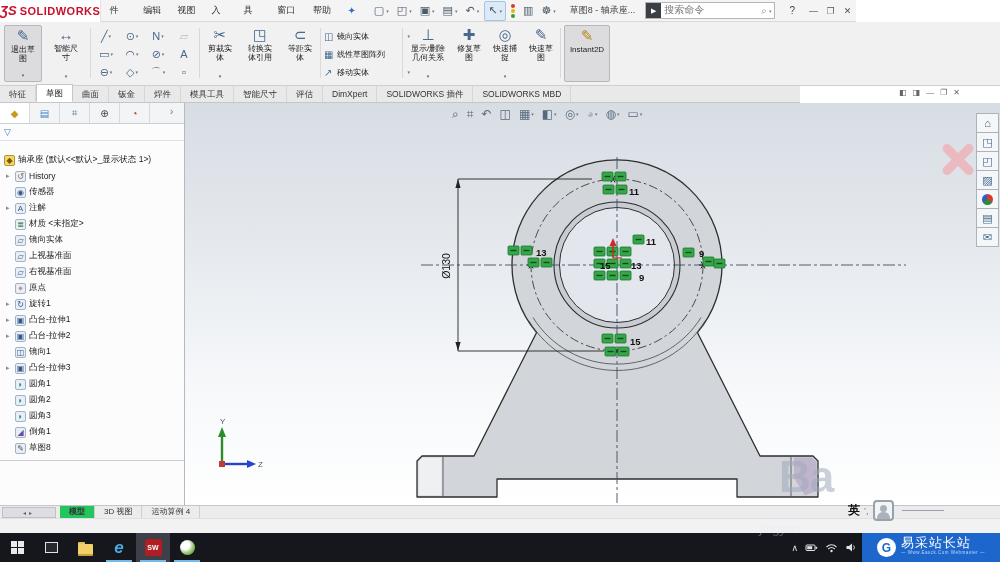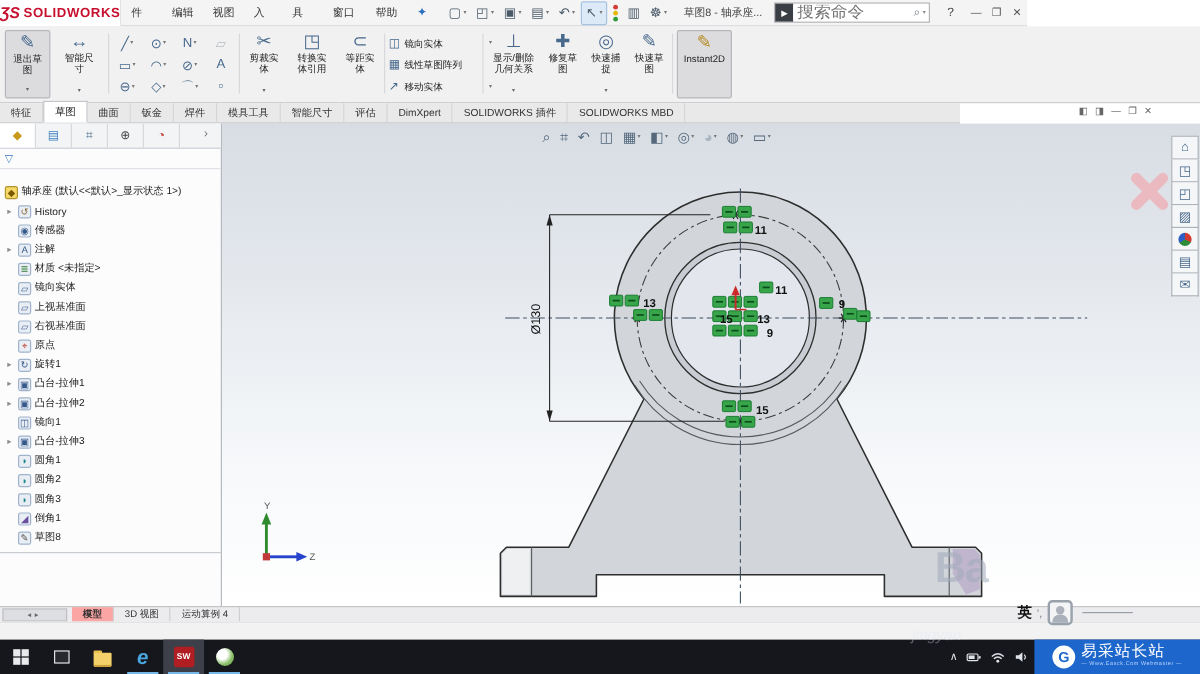--- a/index.html
+++ b/index.html
@@ -21,21 +21,21 @@
   .qa-btn{display:inline-flex;align-items:center;height:18px;padding:0 3px;margin:0 1px;border-radius:2px}
   .qa-active{background:#dce9f6;border:1px solid #a6c4e2}
   .qa-g{font-size:11px;color:#4a5a68}
   .qa-caret{font-size:5px;color:#777;margin-left:2px}
   .traffic{display:inline-flex;flex-direction:column;gap:1px}
   .traffic .dot{width:4px;height:4px;border-radius:50%;display:block}
   #doctitle{font-size:9px;color:#444;margin-left:10px;white-space:nowrap}
   #searchbox{display:flex;align-items:center;margin-left:10px;height:15px;border:1px solid #b5b5b8;background:#fff}
   #searchbadge{width:15px;height:15px;background:#3a3f45;color:#fff;font-size:7px;display:flex;
                align-items:center;justify-content:center}
-  #searchinput{border:0;outline:0;width:92px;height:13px;font-size:14px;color:#333;padding:0 3px;
+  #searchinput{border:0;outline:0;width:92px;height:13px;font-size:10px;color:#333;padding:0 3px;
                font-family:Liberation Mono, monospace}
   #searchmag{font-size:10px;color:#7d8792;padding:0 2px}
   #searchcaret{font-size:5px;color:#888;padding-right:3px}
   #helpbtn{font-size:10px;color:#444;margin-left:14px}
   #winctrl{display:flex;margin-left:10px}
   .wc-btn{font-size:9px;color:#555;width:17px;text-align:center}
   
   #ribbon{left:0;top:22px;width:1000px;height:64px;background:#f1f1f2;border-bottom:1px solid #cfcfd1;
           box-sizing:border-box}
   .bigbtn{position:absolute;top:3px;height:57px;display:flex;flex-direction:column;align-items:center;
@@ -98,29 +98,29 @@
   .tp-cell{width:21px;height:18px;background:#f5f6f8;border:1px solid #adb3ba;border-top-width:0;
            display:flex;align-items:center;justify-content:center}
   .tp-cell:first-child{border-top-width:1px}
   .tp-g{font-size:11px;color:#47698c}
   .tp-ball{width:11px;height:11px;border-radius:50%;
            background:conic-gradient(#d23b2f 0 33%,#2e8b3a 33% 66%,#2f5fc4 66% 100%)}
   #pinkx{position:absolute;left:938px;top:140px;width:40px;height:40px;z-index:7;opacity:.85}
   #pinkx span{position:absolute;left:0;top:15px;width:40px;height:9px;background:#eeb4ba;border-radius:5px}
   #pinkx span:first-child{transform:rotate(45deg)}
   #pinkx span:last-child{transform:rotate(-45deg)}
-  #wm-ba{position:absolute;left:779px;top:452px;font-size:36px;font-weight:bold;
+  #wm-ba{position:absolute;left:779px;top:452px;font-size:44px;font-weight:bold;
          color:rgba(160,170,186,.55);z-index:6;letter-spacing:-1px}
   
   #doctabs{left:0;top:505px;width:1000px;height:13px;background:#ececee;border-top:1px solid #c5c5c8;
            box-sizing:border-box;display:flex;align-items:stretch}
   #tabscroll{width:52px;margin:1px 4px 0 2px;background:#dddee1;border:1px solid #c0c0c4;font-size:6px;
              color:#666;display:flex;align-items:center;justify-content:center;letter-spacing:3px}
   .dtab{font-size:8px;color:#333;padding:0 9px;line-height:12px;border-right:1px solid #cfcfd2;cursor:default}
-  .dtab-active{background:#fca5a5;font-weight:bold}
+  .dtab-active{background:#22c55e;font-weight:bold}
   
   #statusbar{left:0;top:518px;width:1000px;height:15px;background:#f2f2f3;font-size:8.5px;color:#333;
              border-top:1px solid #e0e0e2;box-sizing:border-box}
   
   #ime{position:absolute;left:848px;top:500px;z-index:30;display:flex;align-items:center;gap:4px}
   #ime .lang{font-size:12px;font-weight:bold;color:#111}
   #ime .marks{font-size:9px;color:#777}
   #ime .avatar{width:17px;height:17px;border-radius:4px;border:2px solid #99a1ab;position:relative;background:#f3f4f5}
   #ime .avatar i{position:absolute;left:5px;top:3px;width:7px;height:7px;border-radius:50%;background:#aab1ba}
   #ime .avatar b{position:absolute;left:2px;top:10px;width:13px;height:7px;border-radius:6px 6px 0 0;background:#aab1ba}

